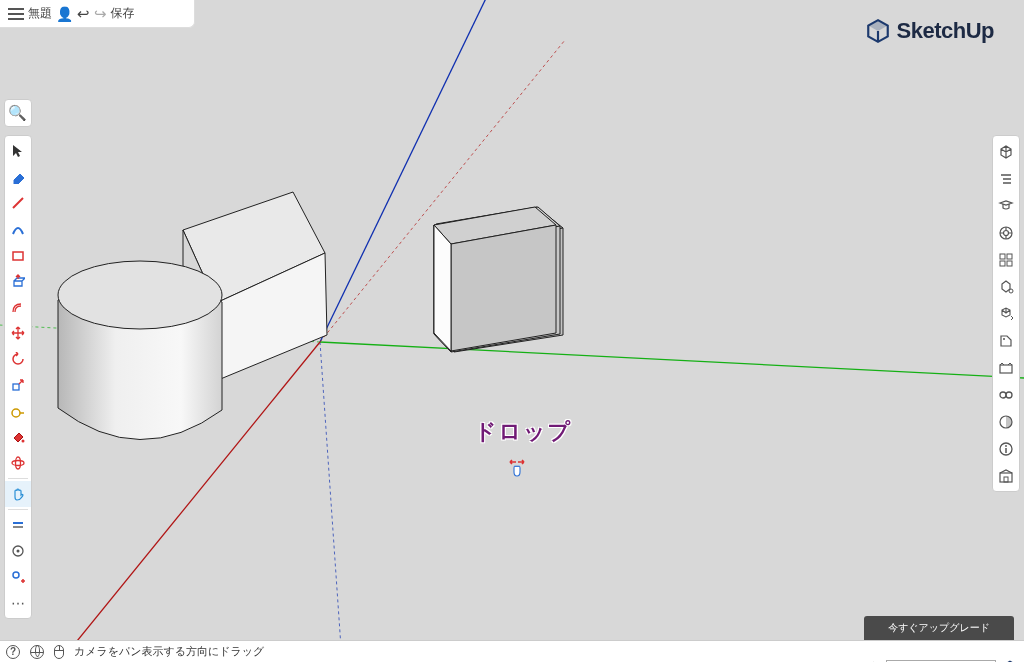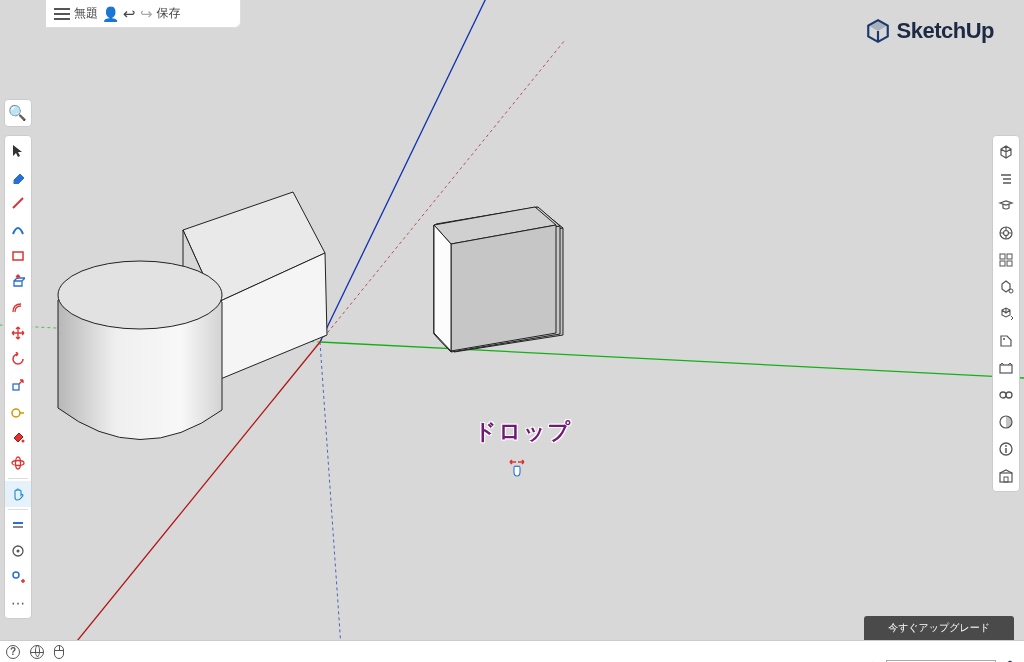--- a/index.html
+++ b/index.html
@@ -4,21 +4,21 @@
 <style>
   * { box-sizing: border-box; margin: 0; padding: 0; }
   html, body { width: 1024px; height: 662px; overflow: hidden; font-family: Arial, sans-serif; }
   body { background: #d8d8d8; position: relative; }
 
   
   .top-bar {
     position: absolute; top: 0; left: 0; height: 28px; width: 195px;
     background: #fff; display: flex; align-items: center; gap: 4px;
     padding: 0 8px; border-bottom-right-radius: 6px; border-right: 1px solid #ddd; border-bottom: 1px solid #ddd;
-    font-size: 12px; color: #444; margin-left: 46px;
+    font-size: 12px; color: #444;
   }
   .top-bar .menu-icon { width: 16px; height: 12px; display: inline-block; cursor: pointer;
     background: linear-gradient(#555 0 2px, transparent 2px 5px, #555 5px 7px, transparent 7px 10px, #555 10px 12px); }
   .top-bar .item { cursor: pointer; }
   .top-bar .undo { font-size: 15px; transform: scaleX(-1); display:inline-block;}
   .top-bar .redo { font-size: 15px; color:#aaa; display:inline-block;}
   .top-bar .person { font-size: 14px; }
 
   
   .logo { position: absolute; top: 18px; right: 30px; display: flex; align-items: center; gap: 6px; }
@@ -354,20 +354,21 @@
   </svg>
 </div>
 
 <div class="upgrade">今すぐアップグレード</div>
 
 <div class="status-bar">
   <div class="sb-left">
     <span class="help-icon">?</span>
     <span class="lang-icon"></span>
     <span class="mouse-icon"></span>
+    <span>カメラをパン表示する方向にドラッグ</span>
   </div>
   <div class="sb-right">
     <span class="meas-label">測定</span>
     <input class="meas-input" value="" style="">
     <svg class="small-logo" viewBox="0 0 24 24">
       <path d="M12 2 L21 7 L21 17 L12 22 L3 17 L3 7 Z" fill="none" stroke="#1d3a6e" stroke-width="2"></path>
       <path d="M12 12 L12 22 M3 7 L12 12 L21 7" stroke="#1d3a6e" stroke-width="2" fill="none"></path>
     </svg>
   </div>
 </div>

